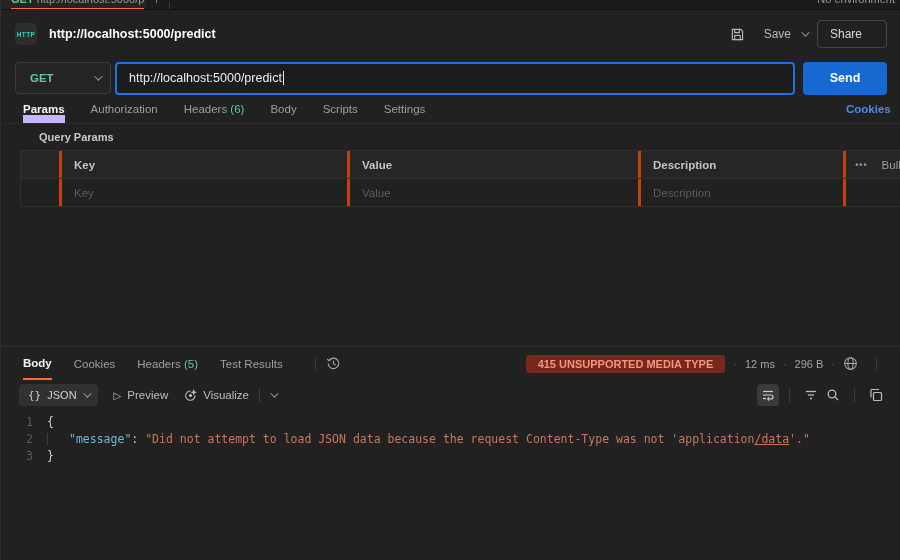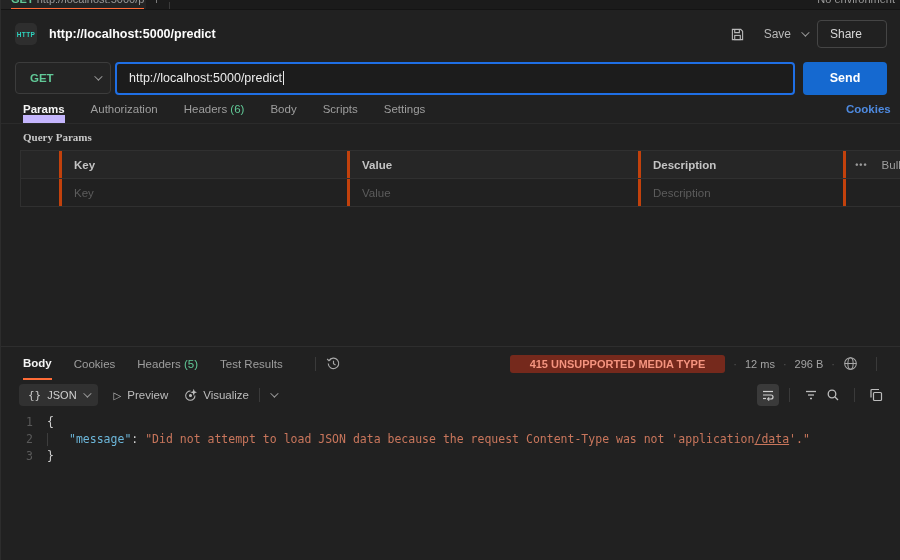--- a/index.html
+++ b/index.html
@@ -53,22 +53,22 @@
   
   .req-tabs { height:26px; flex:none; display:flex; align-items:flex-start; padding-left:22px;
               border-bottom:1px solid #2b2b2b; position:relative; }
   .rtab { font-size:11.5px; color:#9e9e9e; margin-right:26px; padding-top:5px; height:25px; cursor:pointer; }
   .rtab.active { color:#f5f5f5; font-weight:bold; border-bottom:8px solid #c4b5fd; }
   .count { color:#61c997; }
   .cookies-link { position:absolute; left:845px; top:5px; color:#4e8ae0; font-size:11.5px;
                   font-weight:bold; white-space:nowrap; cursor:pointer; }
 
   
-  .qp-label { height:26px; flex:none; display:flex; align-items:center; padding-left:22px;
-              font-size:11px; font-weight:bold; color:#c9c9c9;font-family:Liberation Serif, serif; }
+  .qp-label { height:26px; flex:none; display:flex; align-items:center; padding-left:38px;
+              font-size:11px; font-weight:bold; color:#c9c9c9; }
   .qp-table { margin-left:19px; width:920px; flex:none; border:1px solid #303030; border-bottom:none; }
   .qp-row { display:grid; grid-template-columns:38px 288px 291px 205px auto; height:28px;
             border-bottom:1px solid #303030; }
   .qp-row.head { background:#262626; }
   .qp-cell { border-left:3px solid #c2410c; display:flex; align-items:center; padding:0 12px;
              font-size:11.5px; overflow:hidden; white-space:nowrap; }
   .qp-cell:first-child { border-left:none; }
   .qp-row.head .qp-cell { color:#c4c4c4; font-weight:bold; }
   .qp-row.body .qp-cell { color:#5c5c5c; }
   .qp-actions { justify-content:flex-end; gap:14px; }
@@ -80,21 +80,21 @@
   
   .resp { flex:none; border-top:1px solid #2e2e2e; }
   .resp-tabs { height:33px; display:flex; align-items:center; padding:0 14px 0 22px; position:relative; }
   .resp-tab { font-size:11.5px; color:#9e9e9e; margin-right:22px; height:32px; display:flex;
               align-items:center; cursor:pointer; }
   .resp-tab.active { color:#f5f5f5; font-weight:bold; border-bottom:2px solid #ff6c37; }
   .vdiv { width:1px; height:14px; background:#3a3a3a; margin:0 10px; }
   .icon { color:#a8a8a8; display:inline-flex; align-items:center; }
   .resp-meta { margin-left:auto; display:flex; align-items:center; gap:8px; }
   .status-badge { background:#75291c; color:#f5947f; font-size:11px; font-weight:bold;
-                  padding:3px 20px; border-radius:3px; white-space:nowrap; }
+                  padding:3px 12px; border-radius:3px; white-space:nowrap; }
   .meta-dot { color:#555; font-size:11px; }
   .meta-txt { color:#a3a3a3; font-size:11px; white-space:nowrap; }
 
   .resp-toolbar { height:30px; display:flex; align-items:center; padding:0 14px 0 18px; }
   .fmt-pill { height:22px; background:#313131; border-radius:4px; display:flex; align-items:center;
               gap:6px; padding:0 9px; color:#d0d0d0; font-size:11px; cursor:pointer; }
   .fmt-pill .braces { font-family:"DejaVu Sans Mono", monospace; font-size:11px; color:#c9c9c9; }
   .tool-item { display:flex; align-items:center; gap:6px; color:#bdbdbd; font-size:11.5px;
                margin-left:16px; cursor:pointer; }
   .play-glyph { font-size:10px; color:#bdbdbd; }

